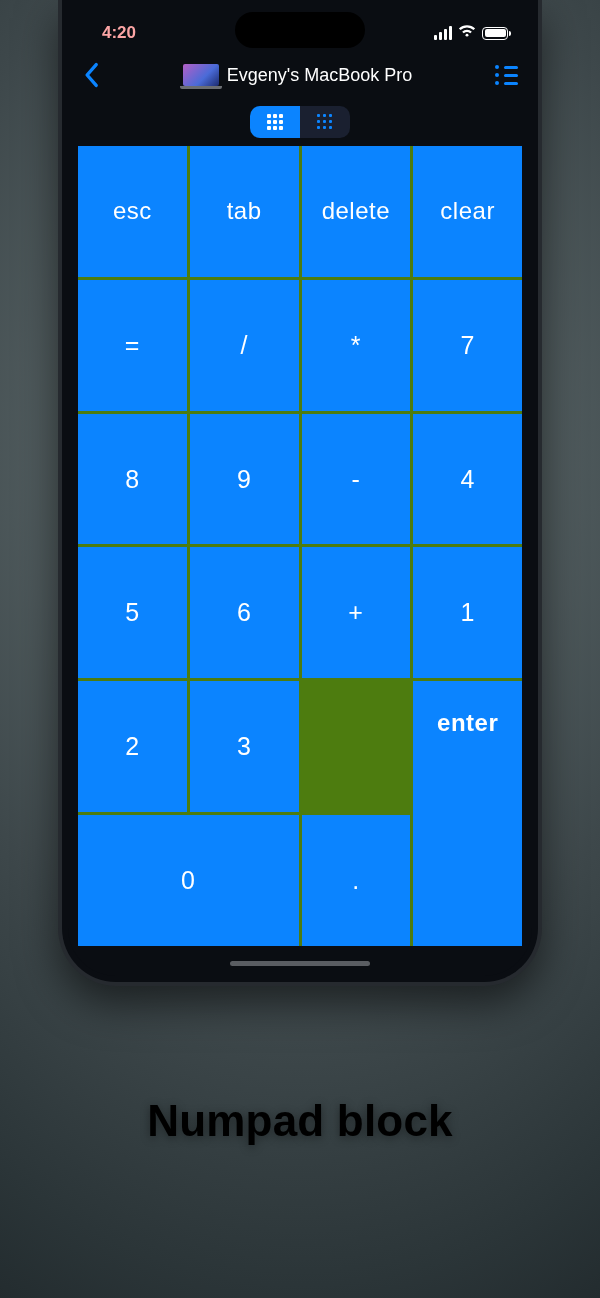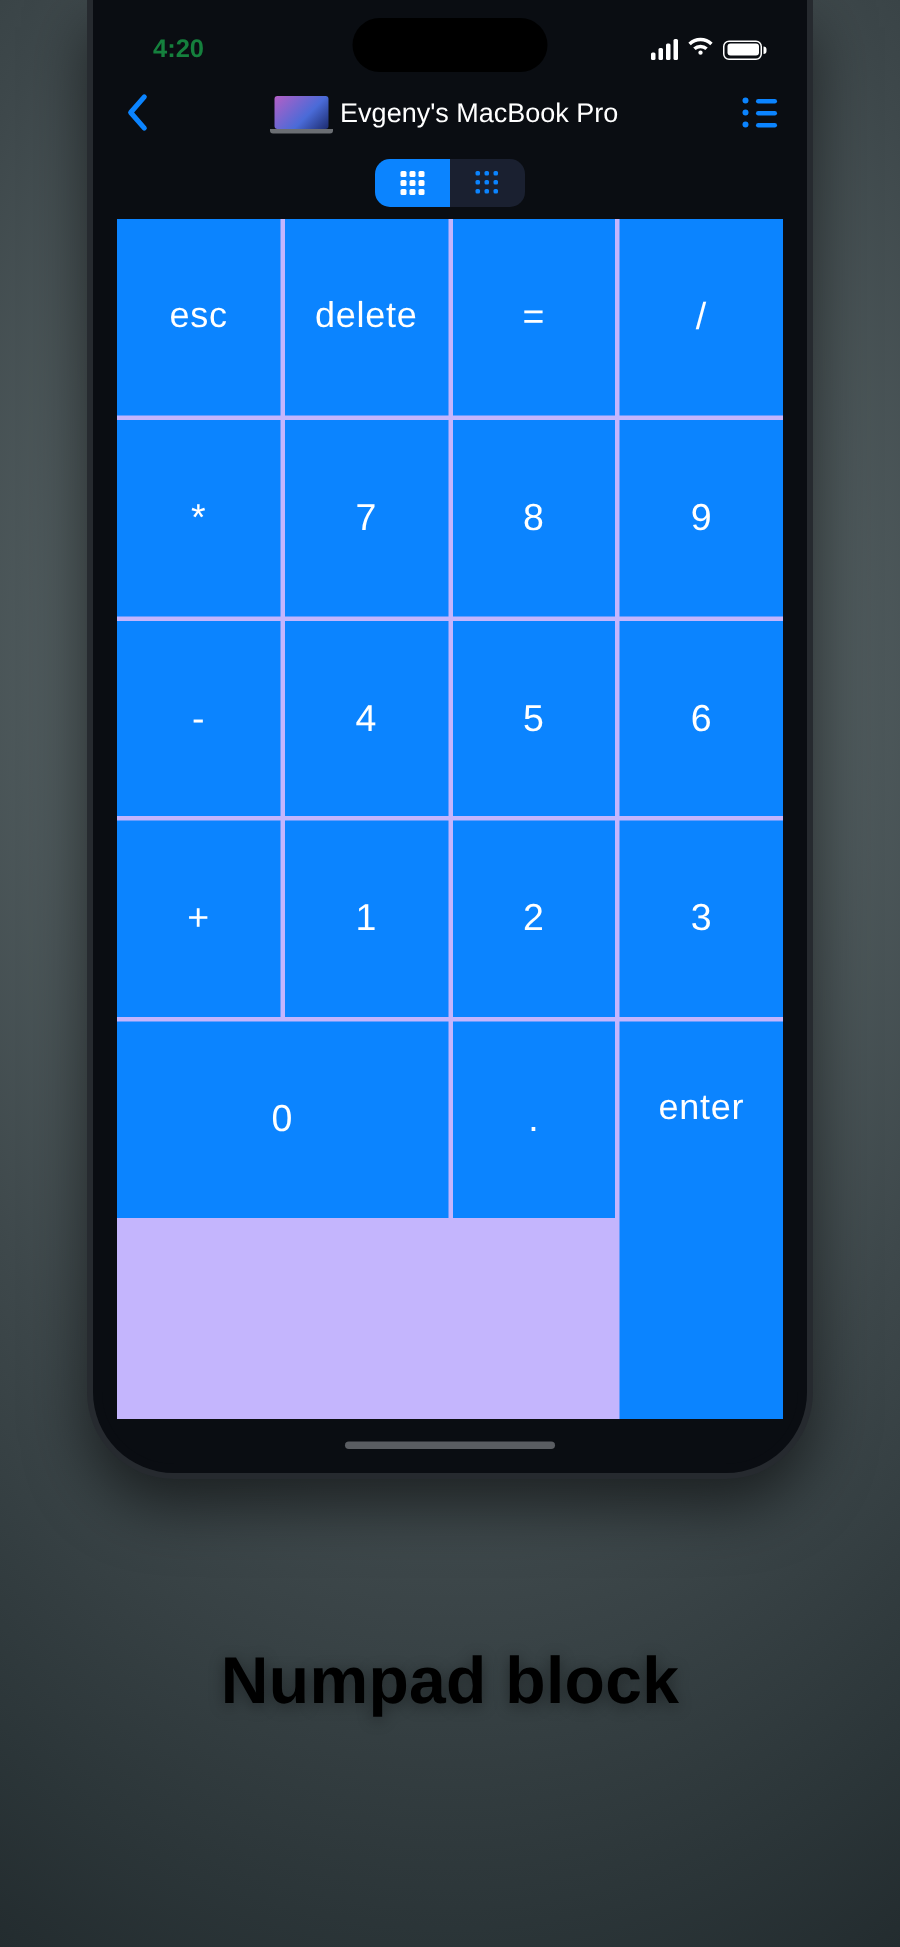--- a/index.html
+++ b/index.html
@@ -44,21 +44,21 @@
     
     .btn-side { position: absolute; background: #2f3337; border-radius: 3px; }
     .btn-side.left1 { left: -7px; top: 180px; width: 5px; height: 34px; }
     .btn-side.left2 { left: -7px; top: 240px; width: 5px; height: 60px; }
     .btn-side.left3 { left: -7px; top: 316px; width: 5px; height: 60px; }
     .btn-side.right1 { right: -7px; top: 240px; width: 5px; height: 92px; }
 
     
     .status-bar {
       height: 46px; display: flex; align-items: center; justify-content: space-between;
-      padding: 8px 24px 0 34px; color: #15803d; font-weight: 600; font-size: 17px;
+      padding: 8px 24px 0 34px; color: #fca5a5; font-weight: 600; font-size: 17px;
     }
     .status-right { display: flex; gap: 6px; align-items: center; }
     .cellular { display: inline-flex; align-items: flex-end; gap: 2px; height: 14px; }
     .cellular i { width: 3px; background: #fff; border-radius: 1px; display: inline-block; }
     .cellular i:nth-child(1){height:5px}.cellular i:nth-child(2){height:8px}
     .cellular i:nth-child(3){height:11px}.cellular i:nth-child(4){height:14px}
     .battery {
       position: relative; width: 26px; height: 13px; border: 1.5px solid #fff; border-radius: 4px;
     }
     .battery::after { content:""; position:absolute; right:-4px; top:3px; width:2.5px; height:5px;
@@ -97,30 +97,30 @@
     .seg button.active{ background:#0b84ff; color:#fff; }
     .numpad-glyph{display:grid;grid-template-columns:repeat(3,4px);grid-template-rows:repeat(3,4px);gap:2px}
     .numpad-glyph i{background:currentColor;width:4px;height:4px;border-radius:1px}
     .numpad-glyph.small i{width:3px;height:3px}
 
     
     .keypad-wrap { padding: 0 10px 0; flex:1; }
     .keypad {
       display:grid; grid-template-columns:repeat(4,1fr);
       grid-template-rows:repeat(6,1fr);
-      gap:3px; background:#c4b5fd; height:800px; padding:0;
+      gap:3px; background:#4d7c0f; height:800px; padding:0;
     }
     .key {
       background:#0b84ff; color:#fff; font-size:25px; font-weight:400;
       display:flex; align-items:center; justify-content:center;
       cursor:pointer; user-select:none; letter-spacing:.5px;
     }
     .key.small{font-size:24px}
     .k-0 { grid-column: 1 / span 2; }
-    .k-enter { grid-row: 5 / span 2; grid-column: 4; display:flex;align-items:flex-start;justify-content:center;padding-top:44px; }
+    .k-enter { grid-row: 5 / span 2; grid-column: 4; display:flex;align-items:flex-start;justify-content:center;padding-top:28px;font-weight:bold; }
 
     
     .caption {
       margin-top: 110px; color:#000000; font-size:44px; font-weight:700;
       text-align:center; letter-spacing:.2px;
       text-shadow: 0 2px 10px rgba(0,0,0,.4);
     }
   </style>
 </head>
 <body>
@@ -209,22 +209,24 @@
               <i></i>
               <i></i>
           </span>
         </button>
       </div>
     </div>
 
     <div class="keypad-wrap">
       <div class="keypad">
         <div class="key small">esc</div>
+        <div class="key small">tab</div>
         <div class="key small">delete</div>
 
+        <div class="key small">clear</div>
         <div class="key">=</div>
         <div class="key">/</div>
         <div class="key">*</div>
 
         <div class="key">7</div>
         <div class="key">8</div>
         <div class="key">9</div>
         <div class="key">-</div>
 
         <div class="key">4</div>

